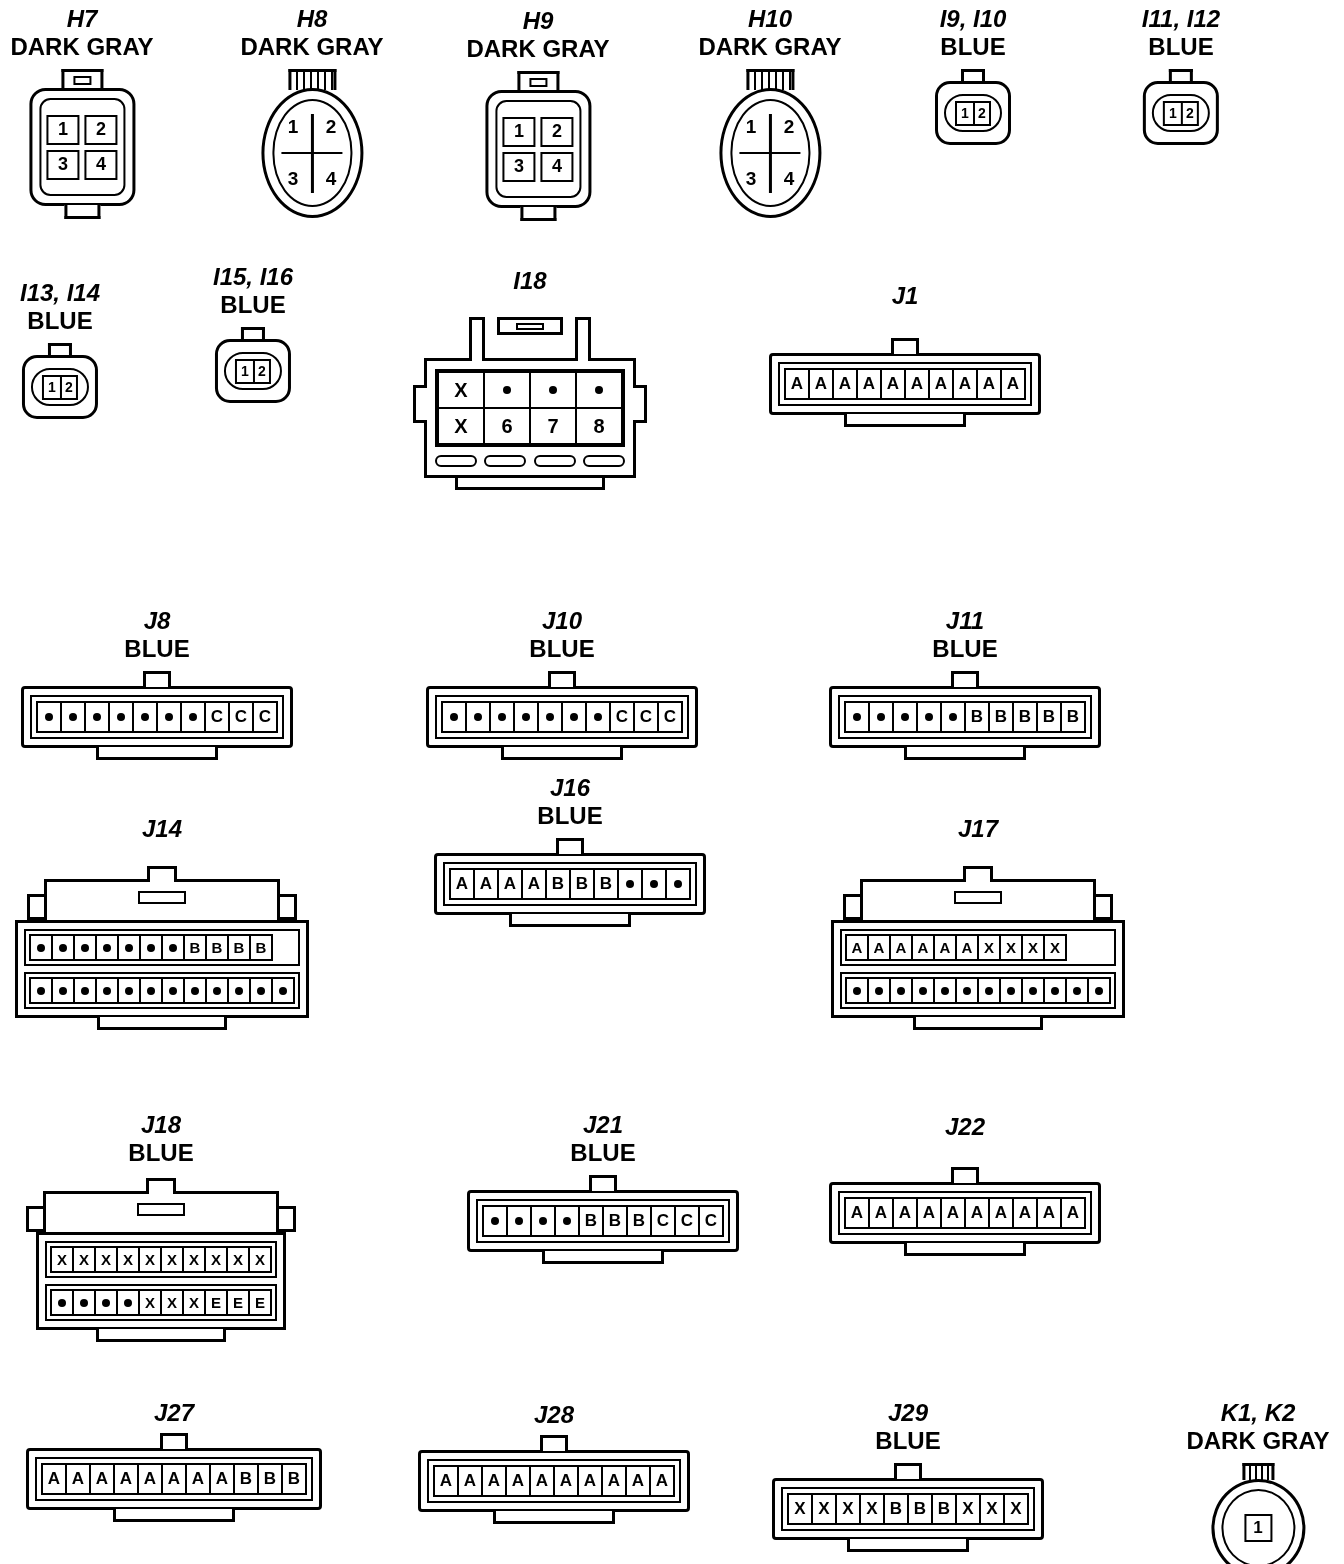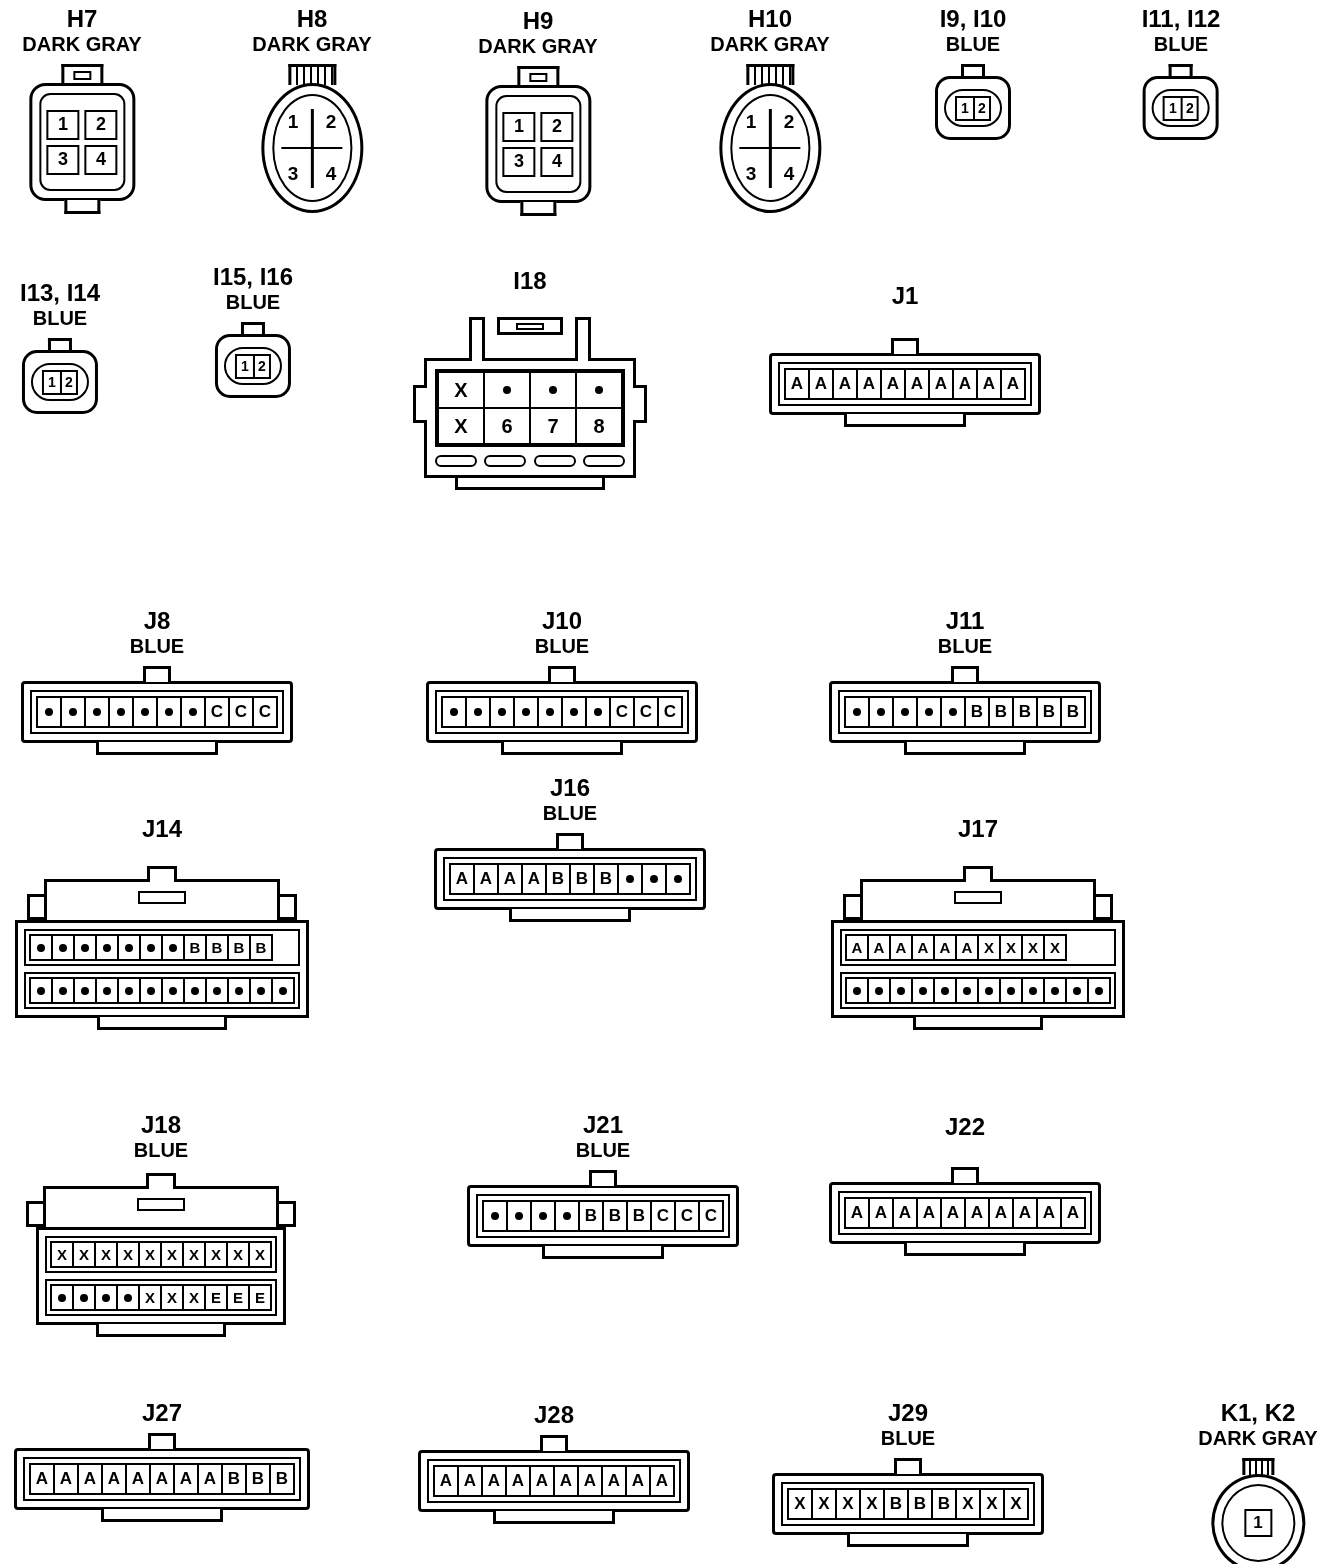--- a/index.html
+++ b/index.html
@@ -1,22 +1,22 @@
 <!DOCTYPE html>
 <html><head>
 <meta charset="utf-8">
 <title>Connector Pinout Diagram</title>
 <style>
   *{box-sizing:border-box;margin:0;padding:0;}
   html,body{background:#fff;}
   body{font-family:"Liberation Sans",sans-serif;color:#000;}
   #diagram{position:relative;width:1344px;height:1564px;background:#fff;overflow:hidden;}
   .connector{position:absolute;transform:translateX(-50%);display:flex;flex-direction:column;align-items:center;}
-  .c-title{font-size:24px;font-weight:bold;line-height:1.1;white-space:nowrap;text-align:center;}
-  .c-color{font-size:20px;font-weight:bold;line-height:1.25;white-space:nowrap;text-align:right;}
+  .c-title{font-size:24px;font-weight:bold;line-height:1.1;white-space:nowrap;text-align:center;font-style:italic;}
+  .c-color{font-size:24px;font-weight:bold;line-height:1.25;white-space:nowrap;text-align:right;}
   .body-wrap{margin-top:7px;display:flex;flex-direction:column;align-items:center;}
 
   .tab-top{width:28px;height:16px;border:3px solid #000;border-bottom:none;background:#fff;margin-bottom:-1px;position:relative;z-index:2;}
   .tab-bottom{height:13px;border:3px solid #000;border-top:none;background:#fff;margin-top:-1px;}
 
   
   .r1-outer{border:3px solid #000;border-radius:4px;padding:6px;background:#fff;}
   .r1-inner{border:2px solid #000;padding:4px;display:flex;background:#fff;}
   .cell{width:26px;height:32px;border:2px solid #000;margin-left:-2px;display:flex;align-items:center;justify-content:center;font-weight:bold;font-size:17px;flex:0 0 auto;background:#fff;}
   .cell:first-child{margin-left:0;}
@@ -644,21 +644,21 @@
             <div class="cell">A</div>
             <div class="cell">A</div>
             <div class="cell">A</div>
             <div class="cell">A</div>
             <div class="cell">A</div>
           </div>
         </div>
         <div class="tab-bottom" style="width: 122px;"></div>
       </div>
     </div>
-    <div class="connector" style="left: 162px; top: 1400px;">
+    <div class="connector" style="left: 174px; top: 1400px;">
       <div class="c-title">J27</div>
       <div class="body-wrap" style="margin-top: 7px;">
         <div class="tab-top"></div>
         <div class="r1-outer">
           <div class="r1-inner">
             <div class="cell">A</div>
             <div class="cell">A</div>
             <div class="cell">A</div>
             <div class="cell">A</div>
             <div class="cell">A</div>

